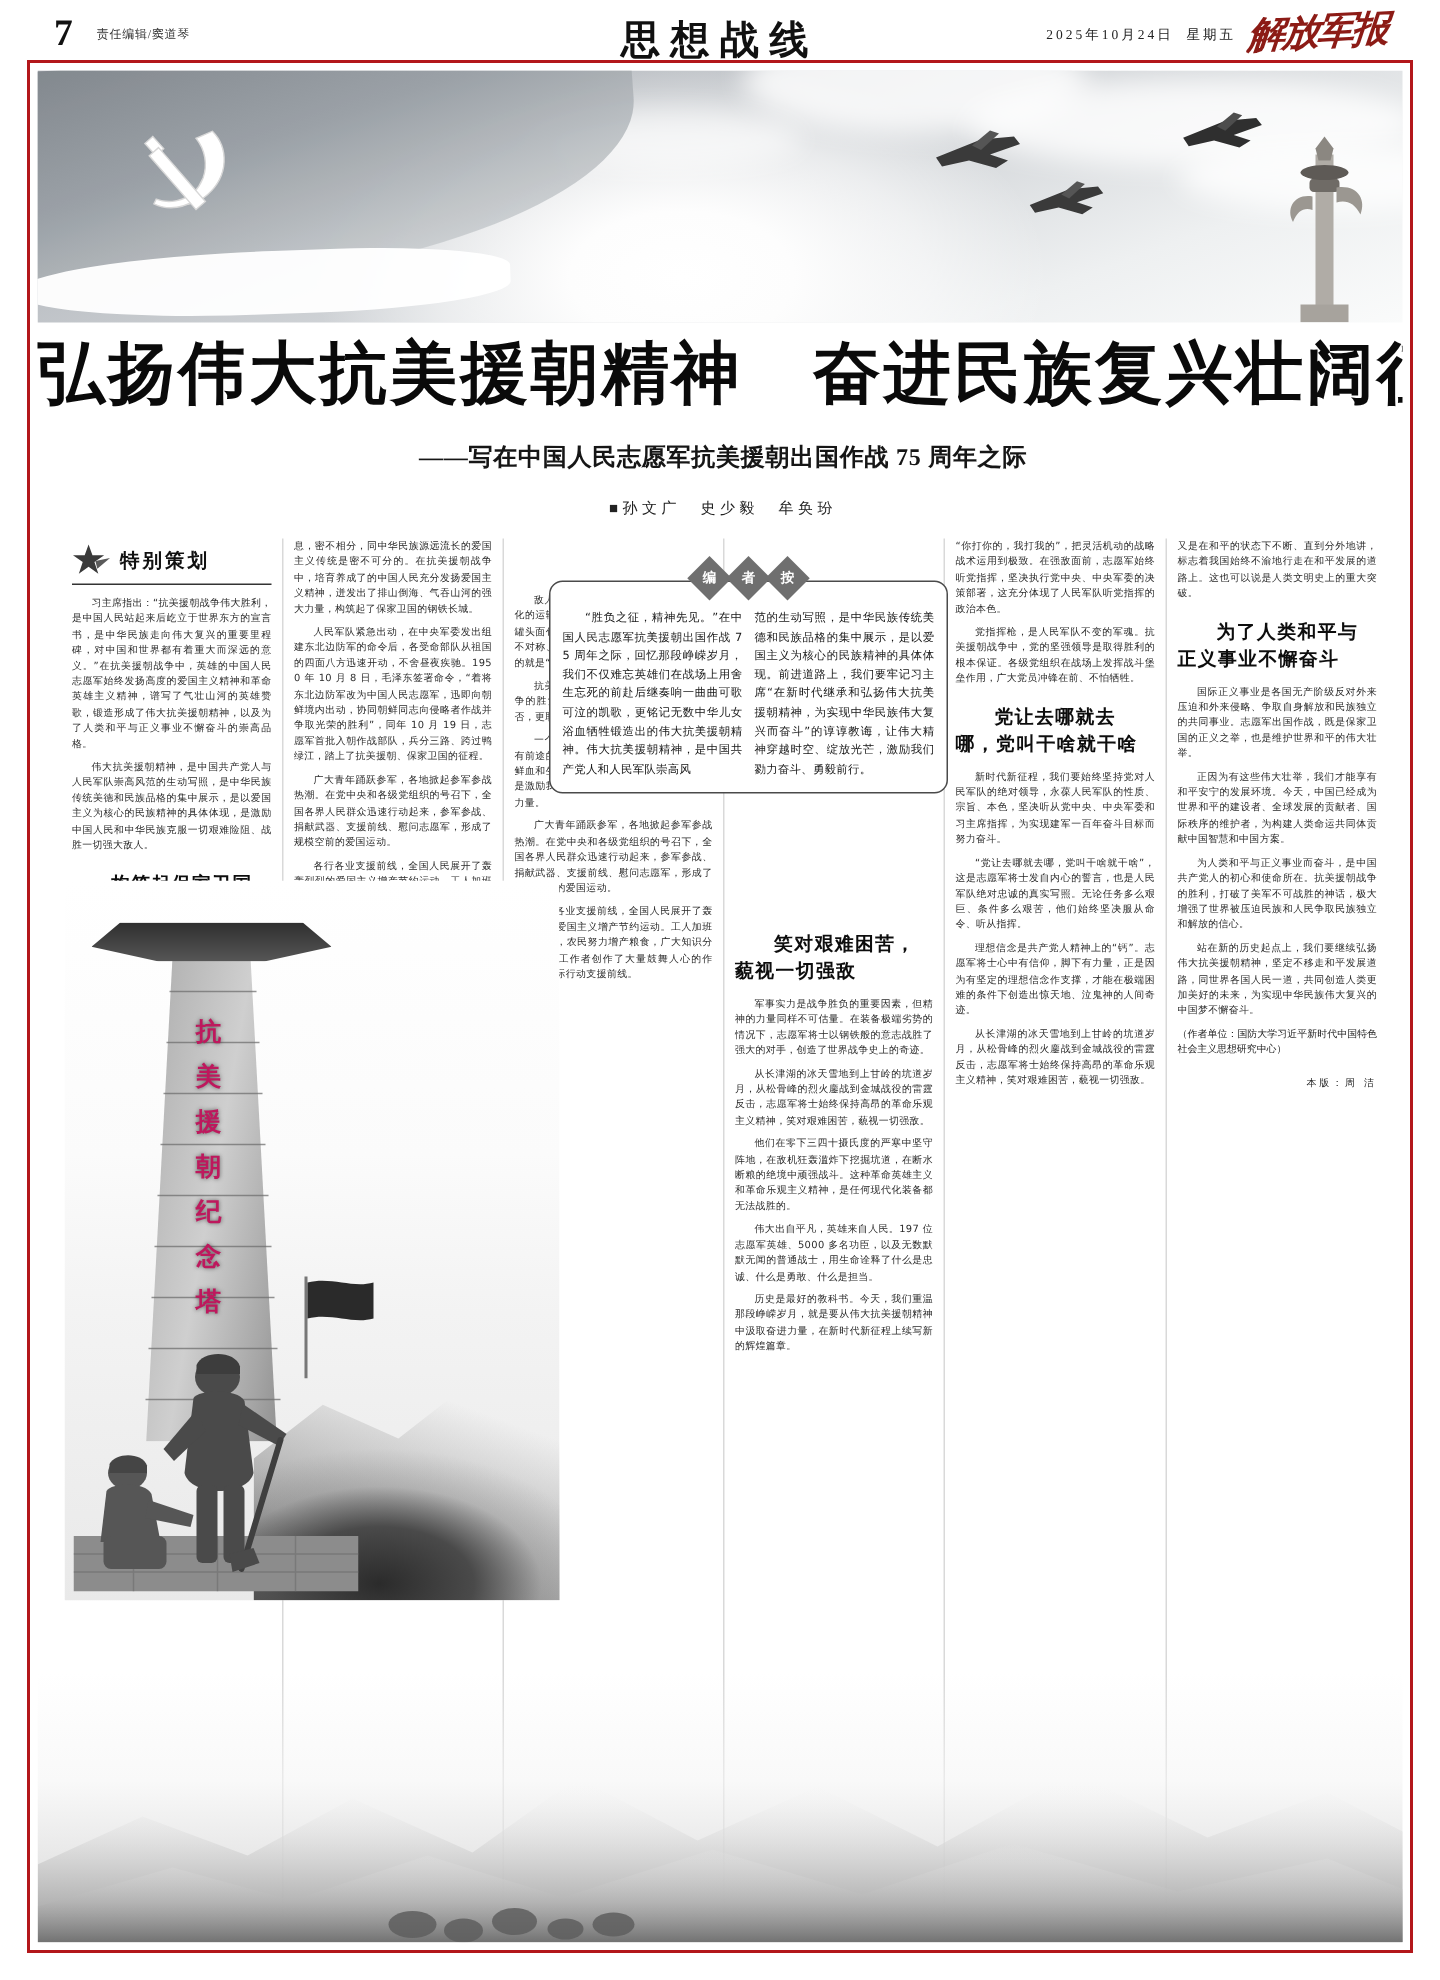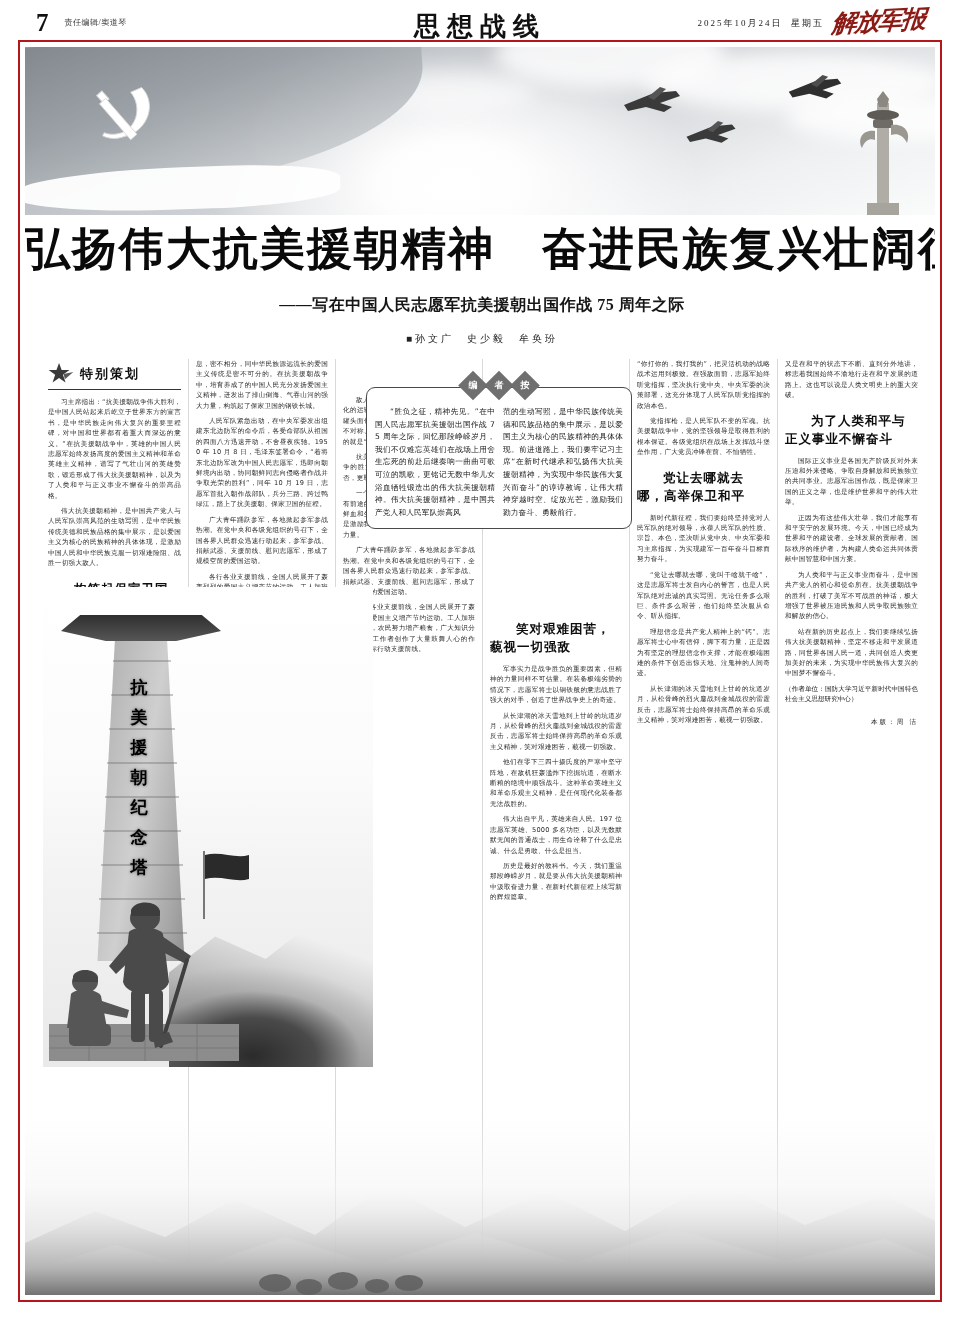--- a/index.html
+++ b/index.html
@@ -180,21 +180,21 @@
     clip-path:polygon(30% 0%,70% 0%,84% 100%,16% 100%);
   }
   .tower-lines{position:absolute;left:34px;top:44px;width:128px;height:330px;}
   .tower-cap{
     position:absolute;left:18px;top:28px;width:160px;height:26px;
     background:linear-gradient(180deg,#2f2f2f,#565656);
     clip-path:polygon(12% 0%,88% 0%,100% 62%,72% 100%,28% 100%,0% 62%);
   }
   .tower-text{
     position:absolute;left:84px;top:86px;width:24px;
-    font-family:"Liberation Serif",serif;font-size:17px;color:#000000;
+    font-family:"Liberation Serif",serif;font-size:17px;color:#be185d;
     line-height:30px;text-align:center;font-weight:bold;
     text-shadow:0 0 3px rgba(0,0,0,.55);
   }
   .statue{
     position:absolute;bottom:6px;left:6px;width:190px;height:175px;
   }
   .battle{
     position:absolute;right:-6px;bottom:0;width:210px;height:225px;
     background:
       radial-gradient(ellipse 150px 90px at 40% 95%,#2b2b2b 0%,#4a4a4a 42%,rgba(120,120,120,.25) 72%,rgba(255,255,255,0) 100%),
@@ -327,21 +327,21 @@
           <p class="p indent">军事实力是战争胜负的重要因素，但精神的力量同样不可估量。在装备极端劣势的情况下，志愿军将士以钢铁般的意志战胜了强大的对手，创造了世界战争史上的奇迹。</p>
           <p class="p indent">从长津湖的冰天雪地到上甘岭的坑道岁月，从松骨峰的烈火鏖战到金城战役的雷霆反击，志愿军将士始终保持高昂的革命乐观主义精神，笑对艰难困苦，藐视一切强敌。</p>
           <p class="p indent">他们在零下三四十摄氏度的严寒中坚守阵地，在敌机狂轰滥炸下挖掘坑道，在断水断粮的绝境中顽强战斗。这种革命英雄主义和革命乐观主义精神，是任何现代化装备都无法战胜的。</p>
           <p class="p indent">伟大出自平凡，英雄来自人民。197 位志愿军英雄、5000 多名功臣，以及无数默默无闻的普通战士，用生命诠释了什么是忠诚、什么是勇敢、什么是担当。</p>
           <p class="p indent">历史是最好的教科书。今天，我们重温那段峥嵘岁月，就是要从伟大抗美援朝精神中汲取奋进力量，在新时代新征程上续写新的辉煌篇章。</p>
         </div>
 
         <div class="col c5">
           <p class="p">“你打你的，我打我的”，把灵活机动的战略战术运用到极致。在强敌面前，志愿军始终听党指挥，坚决执行党中央、中央军委的决策部署，这充分体现了人民军队听党指挥的政治本色。</p>
           <p class="p indent">党指挥枪，是人民军队不变的军魂。抗美援朝战争中，党的坚强领导是取得胜利的根本保证。各级党组织在战场上发挥战斗堡垒作用，广大党员冲锋在前、不怕牺牲。</p>
-          <h2 class="subtitle">党让去哪就去哪，高举保卫和平</h2>
+          <h2 class="subtitle">党让去哪就去哪，党叫干啥就干啥</h2>
           <p class="p indent">新时代新征程，我们要始终坚持党对人民军队的绝对领导，永葆人民军队的性质、宗旨、本色，坚决听从党中央、中央军委和习主席指挥，为实现建军一百年奋斗目标而努力奋斗。</p>
           <p class="p indent">“党让去哪就去哪，党叫干啥就干啥”，这是志愿军将士发自内心的誓言，也是人民军队绝对忠诚的真实写照。无论任务多么艰巨、条件多么艰苦，他们始终坚决服从命令、听从指挥。</p>
           <p class="p indent">理想信念是共产党人精神上的“钙”。志愿军将士心中有信仰，脚下有力量，正是因为有坚定的理想信念作支撑，才能在极端困难的条件下创造出惊天地、泣鬼神的人间奇迹。</p>
           <p class="p indent">从长津湖的冰天雪地到上甘岭的坑道岁月，从松骨峰的烈火鏖战到金城战役的雷霆反击，志愿军将士始终保持高昂的革命乐观主义精神，笑对艰难困苦，藐视一切强敌。</p>
         </div>
 
         <div class="col c6">
           <p class="p">又是在和平的状态下不断、直到分外地讲，标志着我国始终不渝地行走在和平发展的道路上。这也可以说是人类文明史上的重大突破。</p>
           <h2 class="subtitle">为了人类和平与正义事业不懈奋斗</h2>
           <p class="p indent">国际正义事业是各国无产阶级反对外来压迫和外来侵略、争取自身解放和民族独立的共同事业。志愿军出国作战，既是保家卫国的正义之举，也是维护世界和平的伟大壮举。</p>

